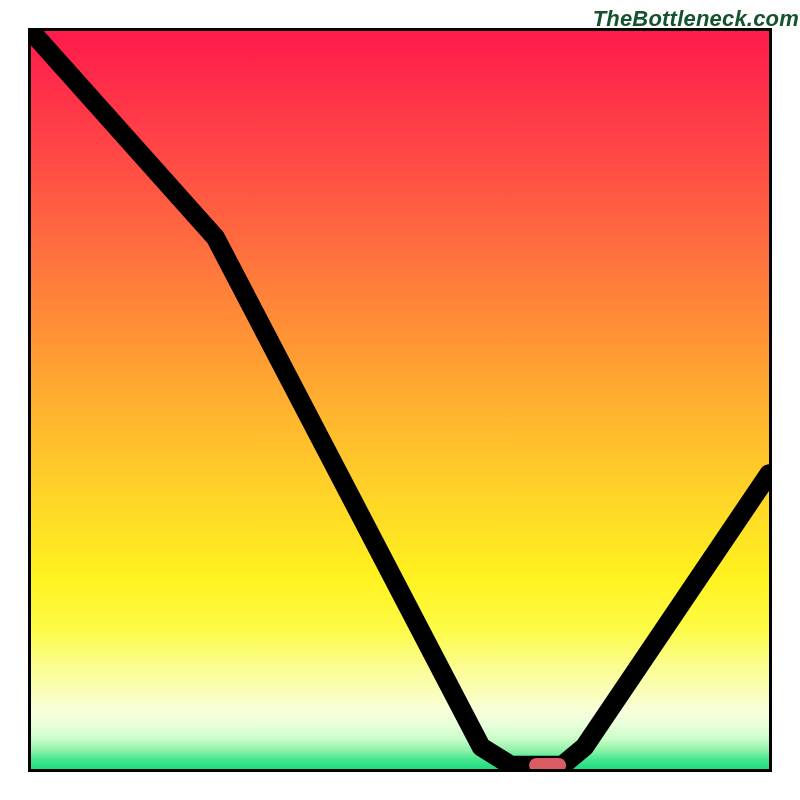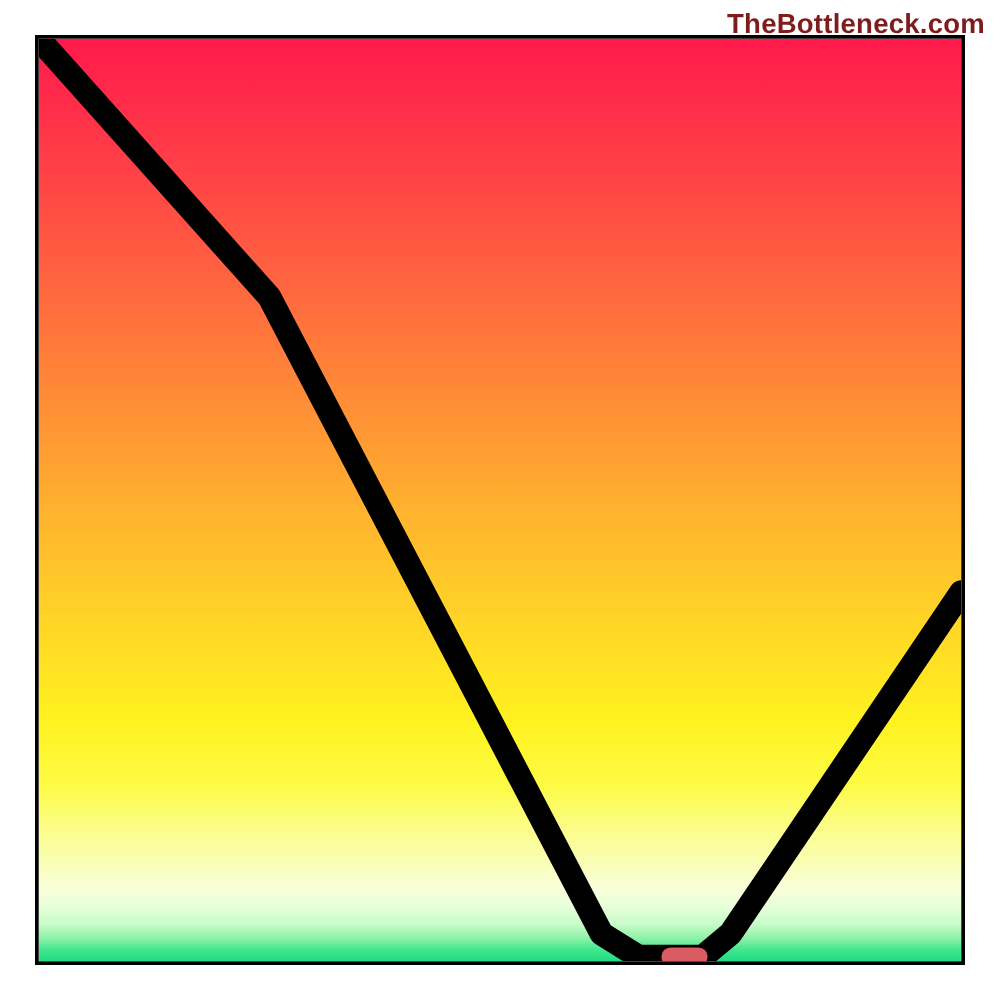--- a/index.html
+++ b/index.html
@@ -11,25 +11,26 @@
     font-family: Arial, Helvetica, sans-serif;
   }
   .chart-wrap {
     position: relative;
     width: 800px;
     height: 800px;
   }
   .watermark {
     position: absolute;
     top: 6px;
-    right: 12px;
+    right: 1px;
     font-size: 22px;
     font-weight: 600;
-    color: #7f1d1d;
+    color: #14532d;
     letter-spacing: 0.2px;
+    font-style: italic;
   }
   .plot {
     position: absolute;
     top: 28px;
     left: 28px;
     width: 744px;
     height: 744px;
     box-sizing: border-box;
     border: 3px solid #000;
     overflow: hidden;

